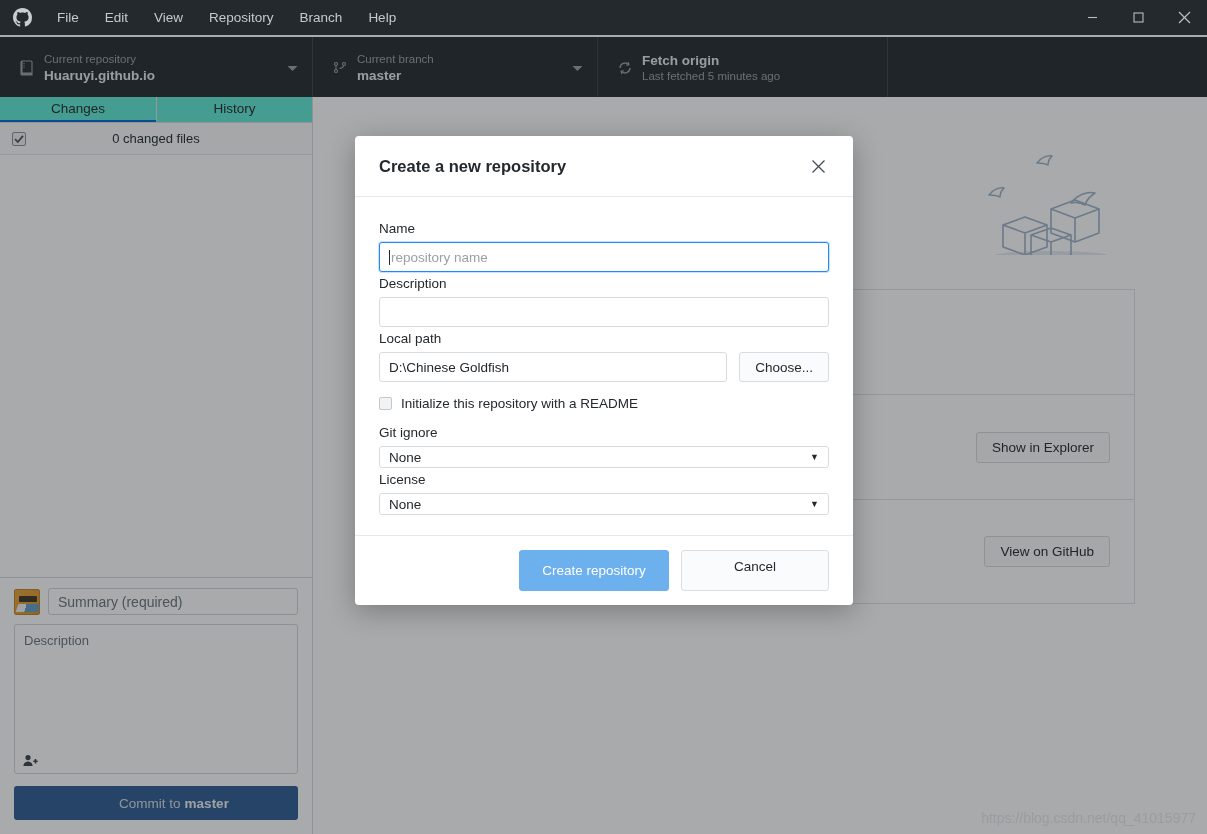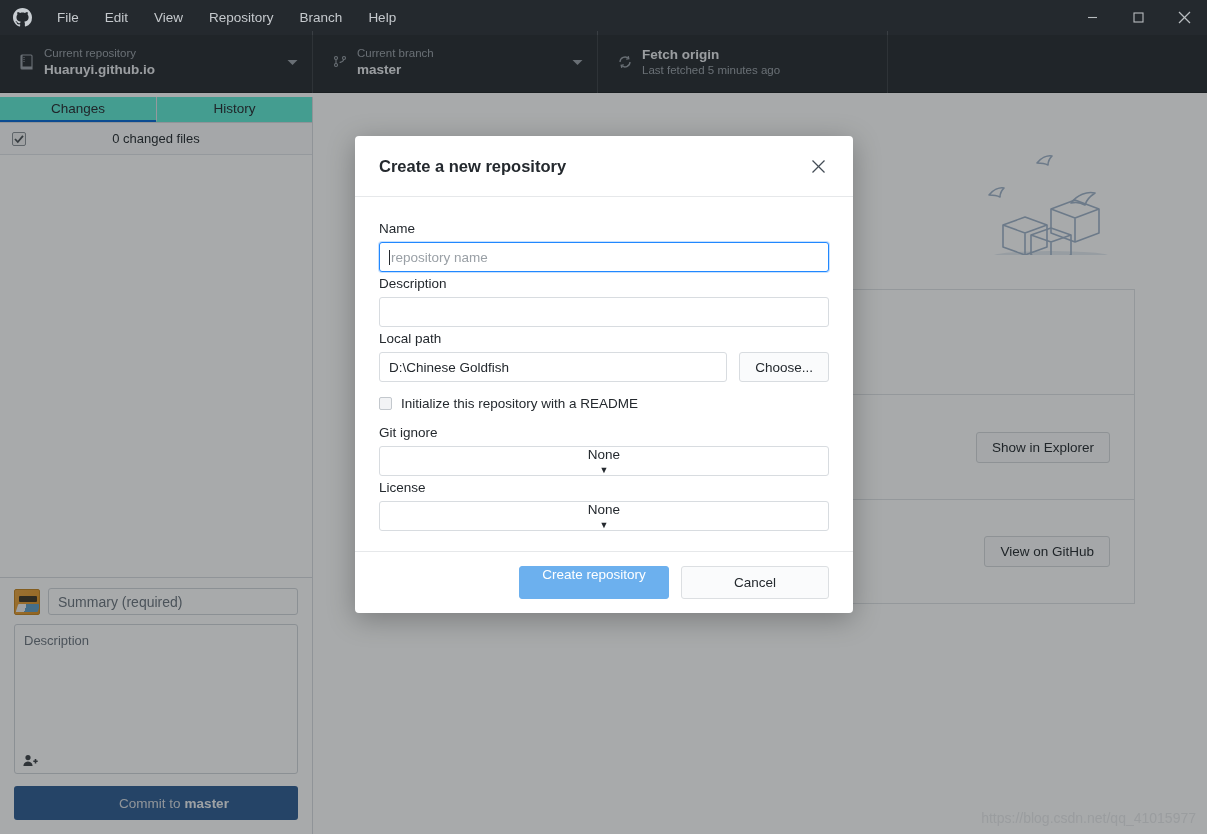--- a/index.html
+++ b/index.html
@@ -41,21 +41,21 @@
   .win-btn {
     width: 46px; height: 35px;
     display: flex; align-items: center; justify-content: center;
     color: #b8bcc0;
   }
   .win-btn svg { width: 11px; height: 11px; stroke: #b8bcc0; fill: none; stroke-width: 1.1; }
   .win-btn.close svg { width: 13px; height: 13px; stroke-width: 1.2; }
 
   
   .toolbar {
-    position: absolute; top: 31px; left: 0;
+    position: absolute; top: 37px; left: 0;
     width: 1207px; height: 62px;
     background: #24292e;
     display: flex;
     border-bottom: 1px solid #1b1f23;
   }
   .tb-cell {
     display: flex; align-items: center;
     height: 62px;
     border-right: 1px solid #3a3f44;
     padding: 0 14px;
@@ -337,41 +337,41 @@
     gap: 9px; margin: 14px 0 14px 0;
   }
   .check-box {
     width: 13px; height: 13px; flex: 0 0 13px;
     border: 1px solid #c3c8cd;
     background: #f2f3f5;
     border-radius: 2px;
   }
   .check-label { font-size: 13.5px; color: #24292e; }
   .select {
-    width: 100%; height: 30px;
+    width: 100%; height: 22px;
     border: 1px solid #d8dce0; border-radius: 3px;
     background: #fff;
     padding: 0 9px;
     font-size: 13.5px; color: #24292e;
-    display: flex; align-items: center; justify-content: space-between; flex-direction: column;
+    display: flex; align-items: center; justify-content: space-between;
   }
   .select .arr { font-size: 9px; color: #24292e; }
 
   .dlg-foot {
     border-top: 1px solid #e6e8ea;
     padding: 14px 24px;
     display: flex; justify-content: flex-end; gap: 12px;
   }
   .btn-primary {
     background: #6cb0ee;
     border: 1px solid #6cb0ee;
     border-radius: 3px;
     color: #fff;
     font-size: 13.5px;
-    padding: 0 17px;
+    padding: 12px 17px;
     min-width: 150px;
     text-align: center;
   }
   .btn-secondary {
     background: #fafbfc;
     border: 1px solid #dcdfe2;
     border-radius: 3px;
     color: #24292e;
     font-size: 13.5px;
     padding: 8px 17px;

